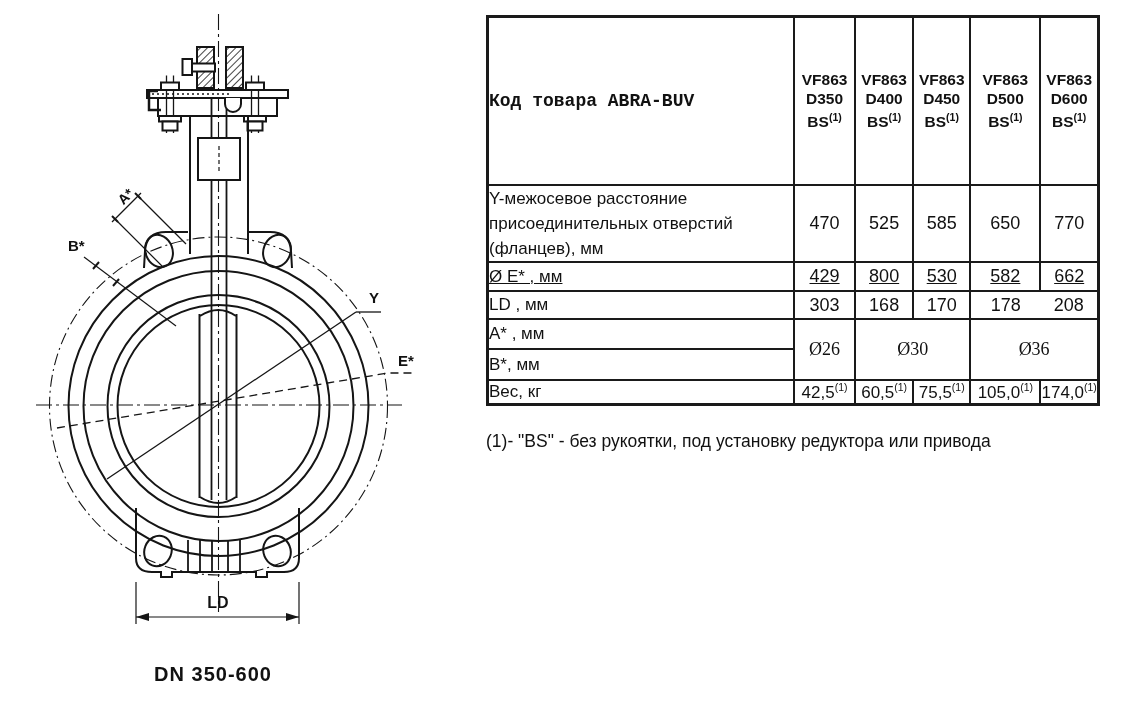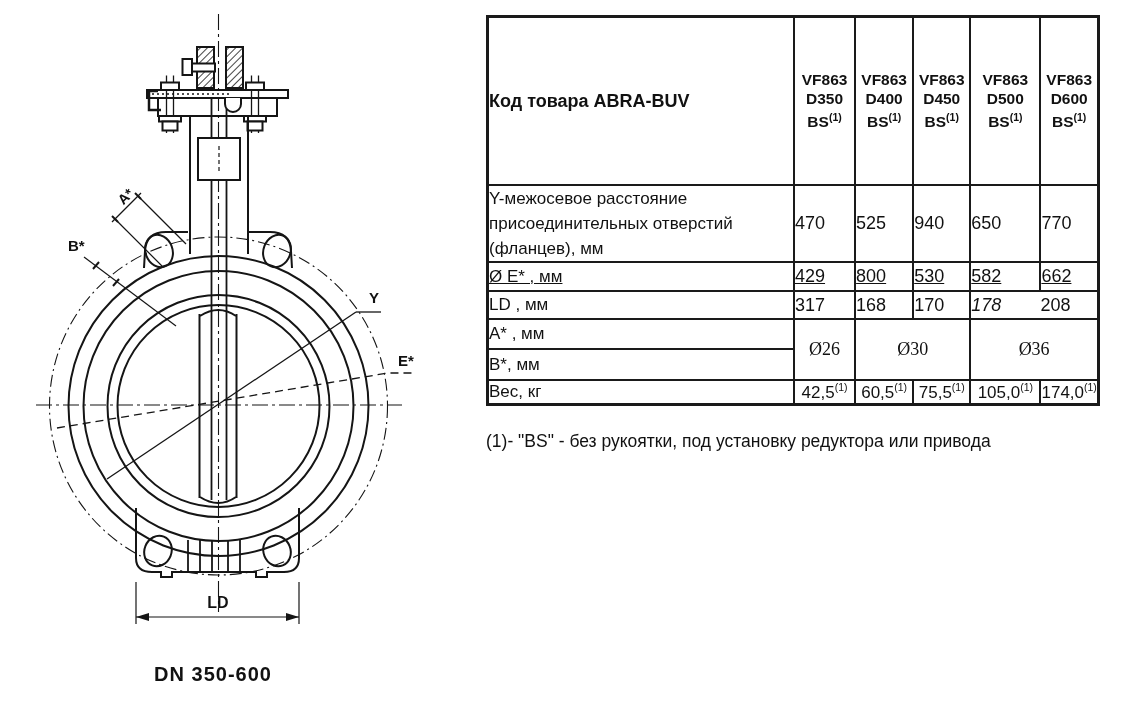--- a/index.html
+++ b/index.html
@@ -3,34 +3,34 @@
 <meta charset="utf-8">
 <style>
   html,body{margin:0;padding:0;background:#ffffff;}
   body{width:1125px;height:705px;position:relative;font-family:"Liberation Sans",sans-serif;color:#111;}
   
   .drawing{position:absolute;left:0;top:0;width:470px;height:705px;}
   
   .spec-table{position:absolute;left:486px;top:15px;border-collapse:collapse;table-layout:fixed;width:614px;}
   .spec-table td,.spec-table th{border:2px solid #1a1a1a;padding:0;vertical-align:middle;overflow:hidden;}
   .spec-table{border:3px solid #1a1a1a;}
-  .corner{font-size:18px;font-weight:bold;text-align:left;padding:4px 6px 4px 11px;height:166px;}
+  .corner{font-size:18px;font-weight:bold;text-align:left;padding:4px 6px 4px 11px;height:166px;font-family:Liberation Mono, monospace;}
   .colhead{font-size:15.5px;font-weight:bold;text-align:center;line-height:19px;}
   .colhead sup,.wval sup{font-size:10.5px;}
   .rowlabel{font-size:17px;text-align:left;padding:4px 6px 4px 11px;margin-left:6px;}
-  .num{font-size:18px;text-align:left;}
+  .num{font-size:18px;text-align:center;}
   .abval{font-size:18px;text-align:center;font-family:Liberation Serif, serif;}
   .wrow .rowlabel{height:21px;}
   .yrow td{height:73px;}
   .erow td{height:27px;text-decoration:underline;}
   .ldrow td{height:26px;}
   .arow td{height:28px;}
   .brow td{height:29px;}
   .wval{font-size:17px;text-align:center;margin-left:24px;}
-  .nbr{border-right:0 !important;font-style:italic;}
+  .nbr{border-right:0 !important;}
   .nbl{border-left:0 !important;}
   
   .footnote{position:absolute;left:486px;top:431px;font-size:17.5px;color:#111;white-space:nowrap;}
   .dwg-label{font-family:"Liberation Sans",sans-serif;font-weight:bold;fill:#111;}
 </style>
 </head>
 <body>
 
 <svg class="drawing" viewBox="0 0 470 705" xmlns="http://www.w3.org/2000/svg">
   <defs>
@@ -192,35 +192,35 @@
     <td class="colhead">
       <div>VF863</div>
       <div>D600</div>
       <div><span>BS</span><sup>(1)</sup></div>
     </td>
   </tr>
   <tr class="yrow">
     <td class="rowlabel" style="line-height:25px">Y-межосевое расстояние присоединительных отверстий (фланцев), мм</td>
     <td class="num">470</td>
     <td class="num">525</td>
-    <td class="num">940</td>
+    <td class="num">585</td>
     <td class="num">650</td>
     <td class="num">770</td>
   </tr>
   <tr class="erow">
     <td class="rowlabel">Ø E* , мм</td>
     <td class="num">429</td>
     <td class="num">800</td>
     <td class="num">530</td>
     <td class="num">582</td>
     <td class="num">662</td>
   </tr>
   <tr class="ldrow">
     <td class="rowlabel">LD , мм</td>
-    <td class="num">317</td>
+    <td class="num">303</td>
     <td class="num">168</td>
     <td class="num">170</td>
     <td class="num nbr">178</td>
     <td class="num nbl">208</td>
   </tr>
   <tr class="arow">
     <td class="rowlabel">A* , мм</td>
     <td class="abval" rowspan="2">Ø26</td>
     <td class="abval" rowspan="2" colspan="2">Ø30</td>
     <td class="abval" rowspan="2" colspan="2">Ø36</td>

